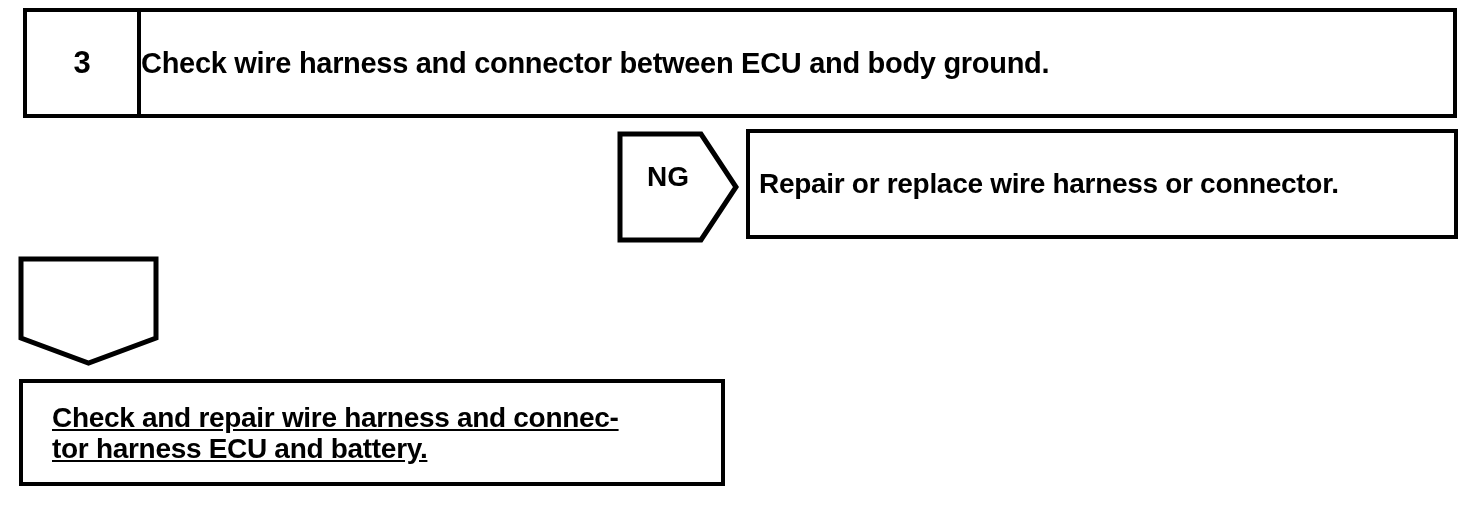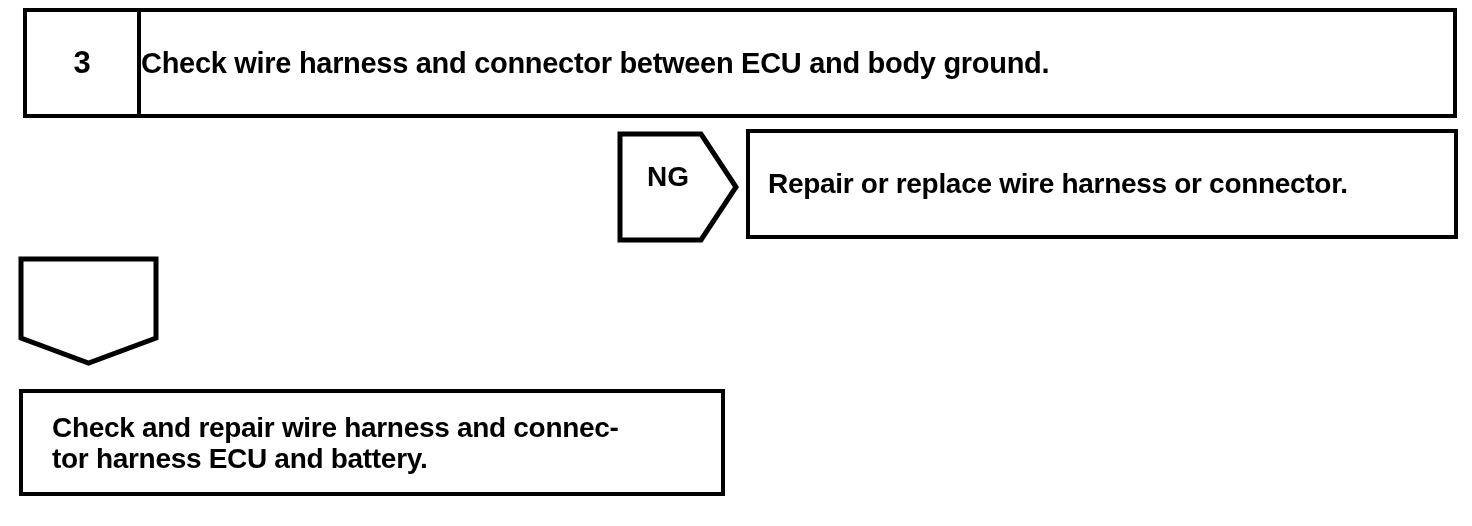--- a/index.html
+++ b/index.html
@@ -41,37 +41,38 @@
     font-size: 29px;
     letter-spacing: -0.3px;
     white-space: nowrap;
   }
 
   
   .ng-action {
     left: 746px; top: 129px;
     width: 712px; height: 110px;
     display: flex; align-items: center;
-    padding-left: 18px;
+    padding-left: 9px;
     font-size: 28px;
     letter-spacing: -0.3px;
     white-space: nowrap;
   }
 
   
   .ok-action {
-    left: 19px; top: 389px;
+    left: 19px; top: 379px;
     width: 706px; height: 107px;
     display: flex; flex-direction: column; justify-content: center;
     align-items: flex-start;
     padding-left: 29px;
     font-size: 28px;
     line-height: 31px;
     letter-spacing: -0.3px;
     white-space: nowrap;
+    text-decoration: underline;
   }
 
   
   .pentagon { position: absolute; }
   .pentagon svg { display: block; }
   .shape-label {
     position: absolute;
     display: flex; align-items: center; justify-content: center;
     font-size: 28px;
   }

